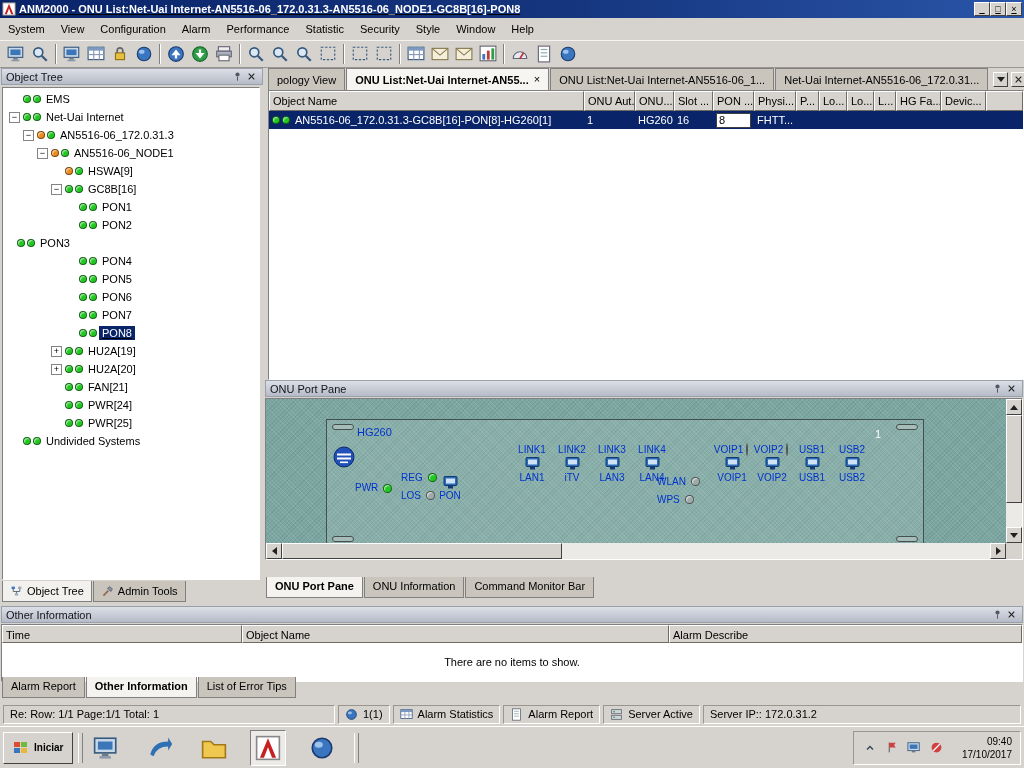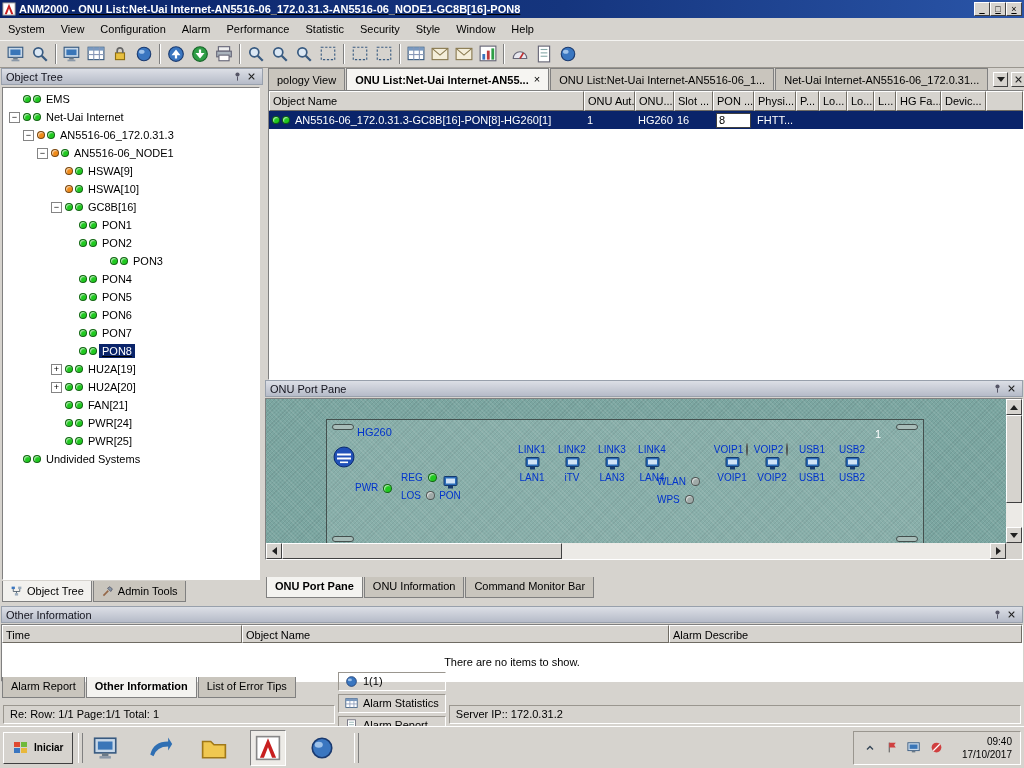--- a/index.html
+++ b/index.html
@@ -349,44 +349,38 @@
           <span class="led small" style="background: rgb(31, 202, 31);"></span>
           <span class="tree-label">AN5516-06_NODE1</span>
         </div>
         <div class="tree-row" style="padding-left: 48px;">
           <span class="expander"></span>
           <span class="led small" style="background: rgb(240, 138, 24);"></span>
           <span class="led small" style="background: rgb(31, 202, 31);"></span>
           <span class="tree-label">HSWA[9]</span>
         </div>
         <div class="tree-row" style="padding-left: 48px;">
-          <span class="expander"></span>
-          <span class="led small" style="background: rgb(240, 138, 24);"></span>
-          <span class="led small" style="background: rgb(31, 202, 31);"></span>
-          <span class="tree-label">HSWA[10]</span>
-        </div>
-        <div class="tree-row" style="padding-left: 48px;">
           <span class="expander box">−</span>
           <span class="led small" style="background: rgb(31, 202, 31);"></span>
           <span class="led small" style="background: rgb(31, 202, 31);"></span>
           <span class="tree-label">GC8B[16]</span>
         </div>
         <div class="tree-row" style="padding-left: 62px;">
           <span class="expander"></span>
           <span class="led small" style="background: rgb(31, 202, 31);"></span>
           <span class="led small" style="background: rgb(31, 202, 31);"></span>
           <span class="tree-label">PON1</span>
         </div>
         <div class="tree-row" style="padding-left: 62px;">
           <span class="expander"></span>
           <span class="led small" style="background: rgb(31, 202, 31);"></span>
           <span class="led small" style="background: rgb(31, 202, 31);"></span>
           <span class="tree-label">PON2</span>
         </div>
-        <div class="tree-row" style=" justify-content: center;">
+        <div class="tree-row" style="">
           <span class="expander"></span>
           <span class="led small" style="background: rgb(31, 202, 31);"></span>
           <span class="led small" style="background: rgb(31, 202, 31);"></span>
           <span class="tree-label">PON3</span>
         </div>
         <div class="tree-row" style="padding-left: 62px;">
           <span class="expander"></span>
           <span class="led small" style="background: rgb(31, 202, 31);"></span>
           <span class="led small" style="background: rgb(31, 202, 31);"></span>
           <span class="tree-label">PON4</span>
@@ -751,21 +745,21 @@
         <div class="bottom-tab"><span>Alarm Report</span></div>
         <div class="bottom-tab active"><span>Other Information</span></div>
         <div class="bottom-tab"><span>List of Error Tips</span></div>
       </div>
   </div>
 
   <div class="statusbar">
     <div class="status-seg seg-summary">
       <span>Re:  Row: 1/1   Page:1/1   Total: 1</span>
     </div>
-    <span style="display:flex;gap:3px;flex-direction:column;">
+    <span style="display:flex;gap:3px;">
         <div class="status-seg">
           <span class="status-icon">
             <svg width="13" height="13" viewBox="0 0 16 16">
               <circle cx="8" cy="8" r="6" fill="#3a76c0" stroke="#1a3a70"></circle>
               <ellipse cx="6" cy="6" rx="2.5" ry="1.8" fill="#9ec2ea"></ellipse>
             </svg>
           </span>
           <span>1(1)</span>
         </div>
         <div class="status-seg">

